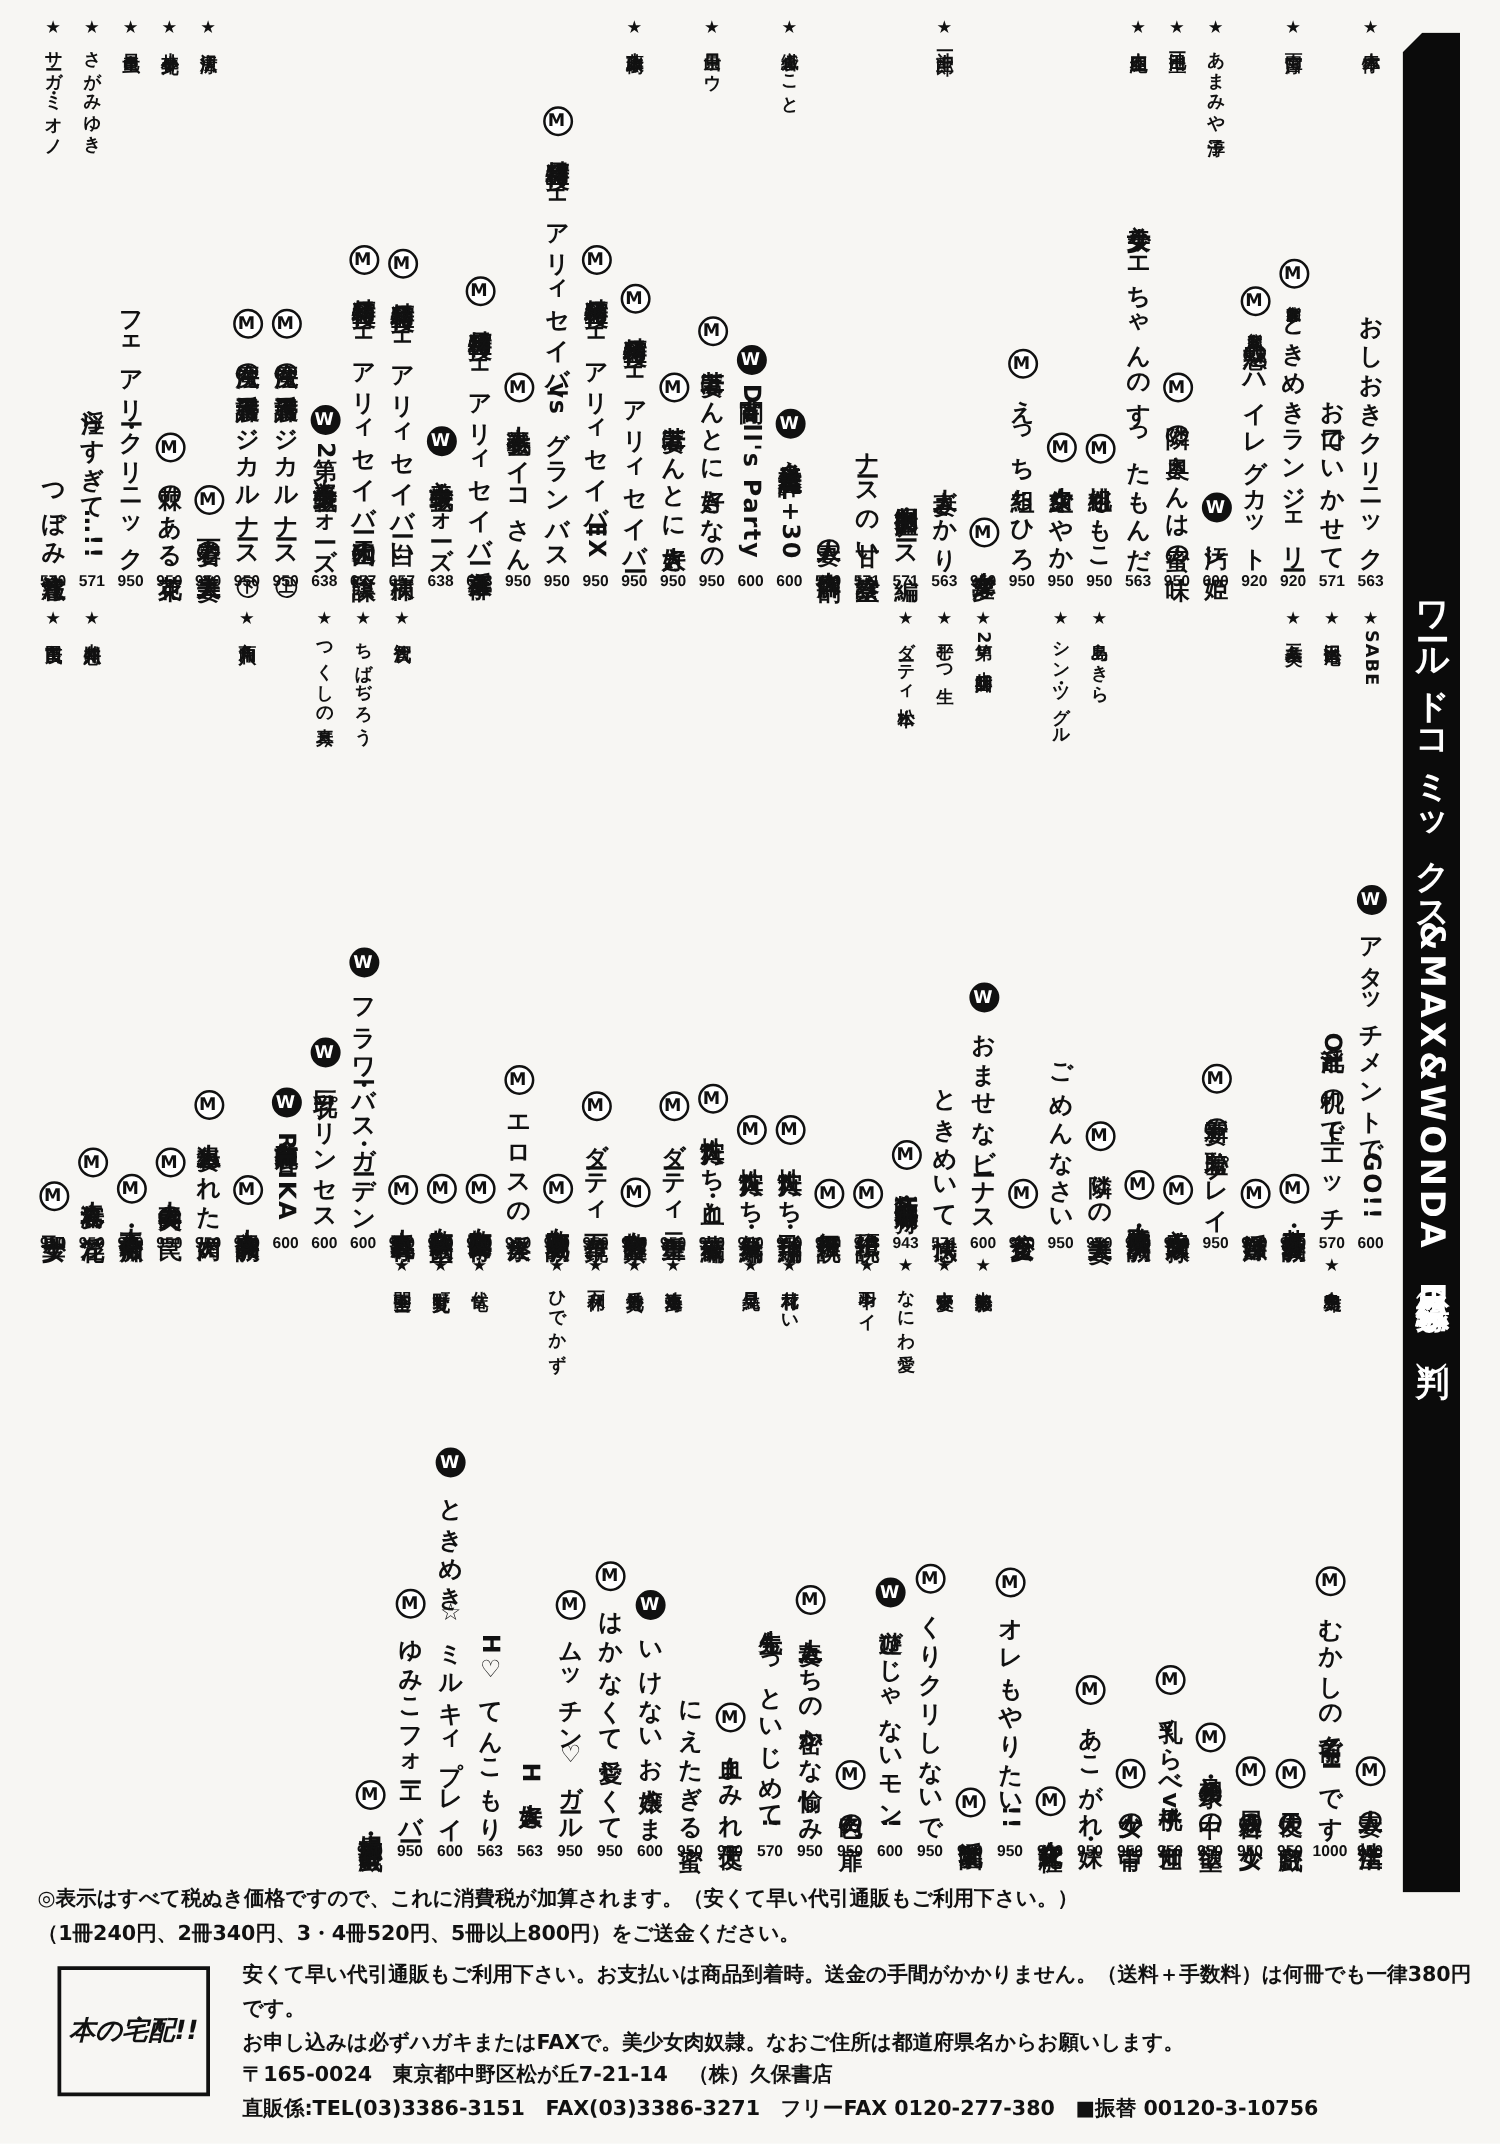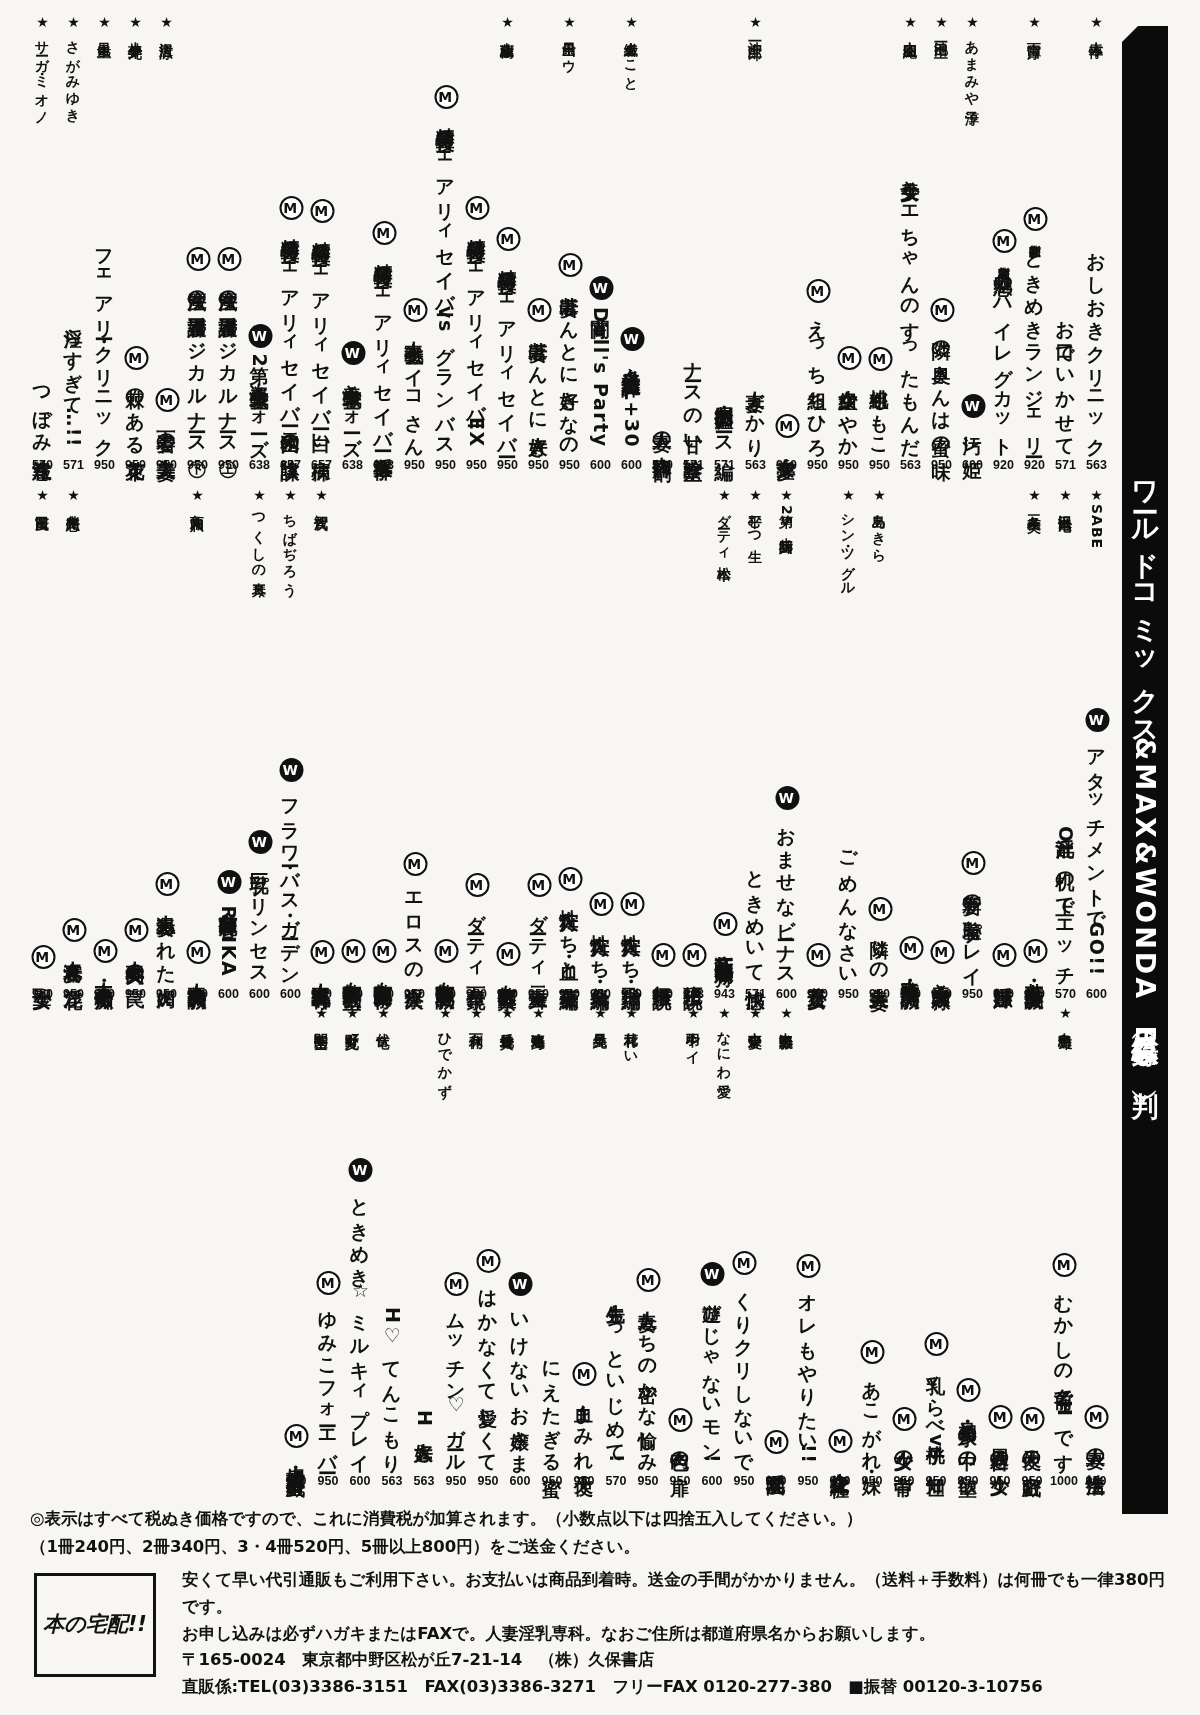--- a/index.html
+++ b/index.html
@@ -35,21 +35,21 @@
   .mkW{background:#111;color:#fff;border-color:#111;}
   .pfx{font-size:11.5px;letter-spacing:0.5px;}
   .bar{position:absolute;right:32px;top:26px;width:46px;height:1488px;background:#0b0b0b;
        color:#fff;display:flex;align-items:center;justify-content:center;
        writing-mode:vertical-rl;text-orientation:mixed;font-size:27px;font-weight:bold;
        letter-spacing:3px;clip-path:polygon(16px 0,100% 0,100% 100%,0 100%,0 16px);}
   .notes{position:absolute;left:30px;top:1505px;width:1150px;font-size:16.5px;
          font-weight:600;line-height:1.7;}
   .delivery{display:flex;margin-top:6px;align-items:flex-start;}
   .dbox{flex:0 0 116px;height:98px;border:3px solid #111;display:flex;align-items:center;
-        justify-content:center;font-size:21px;font-weight:bold;font-style:italic;margin:6px 26px 0 4px;}
+        justify-content:center;font-size:21px;font-weight:bold;font-style:italic;margin:6px 26px 0 16px;}
   .dlines{font-size:16.5px;line-height:1.62;font-weight:600;}
 </style>
 </head>
 <body>
 
 <div class="page">
   <div class="content">
     <div class="band band0">
         <div class="col">
           <div class="a-top vtx">★赤木惇</div>
@@ -480,26 +480,26 @@
         <div class="col">
           <div class="title-block vtx"><span class="mk">M</span><span>貴婦人・淫唇蜜戯</span></div>
           <div class="price">950</div>
         </div>
       </div>
   </div>
 
   <div class="bar vtx">ワールドコミックス&amp;MAX&amp;WONDA 総目録（B6判）</div>
 
   <div class="notes">
-    <div>◎表示はすべて税ぬき価格ですので、これに消費税が加算されます。（小数点以下は四捨五入してください。）</div>
+    <div>◎表示はすべて税ぬき価格ですので、これに消費税が加算されます。（安くて早い代引通販もご利用下さい。）</div>
     <div>（1冊240円、2冊340円、3・4冊520円、5冊以上800円）をご送金ください。</div>
     <div class="delivery">
       <div class="dbox">本の宅配!!</div>
       <div class="dlines">
         <div>安くて早い代引通販もご利用下さい。お支払いは商品到着時。送金の手間がかかりません。（送料＋手数料）は何冊でも一律380円です。</div>
-        <div>お申し込みは必ずハガキまたはFAXで。人妻淫乳専科。なおご住所は都道府県名からお願いします。</div>
+        <div>お申し込みは必ずハガキまたはFAXで。美少女肉奴隷。なおご住所は都道府県名からお願いします。</div>
         <div>〒165-0024　東京都中野区松が丘7-21-14　（株）久保書店</div>
         <div>直販係:TEL(03)3386-3151　FAX(03)3386-3271　フリーFAX 0120-277-380　■振替 00120-3-10756</div>
       </div>
     </div>
 
   </div>
 </div>
 
 </body></html>

